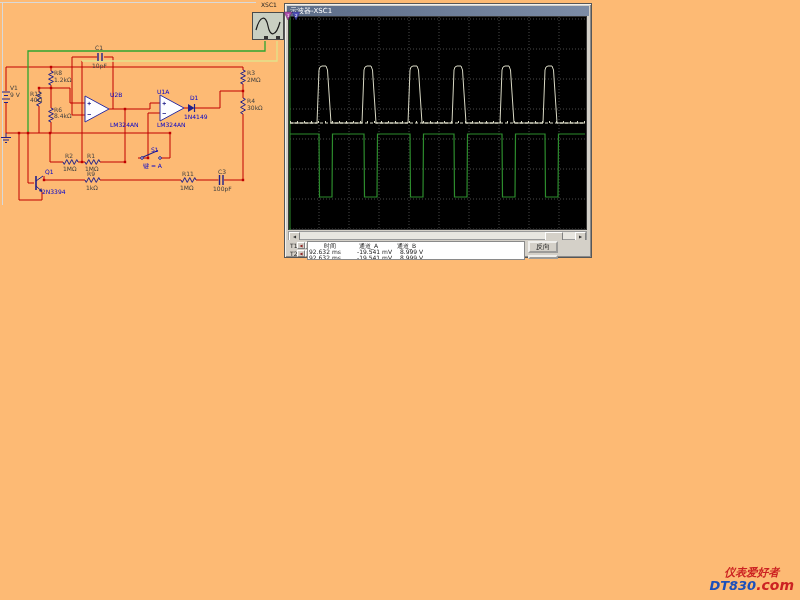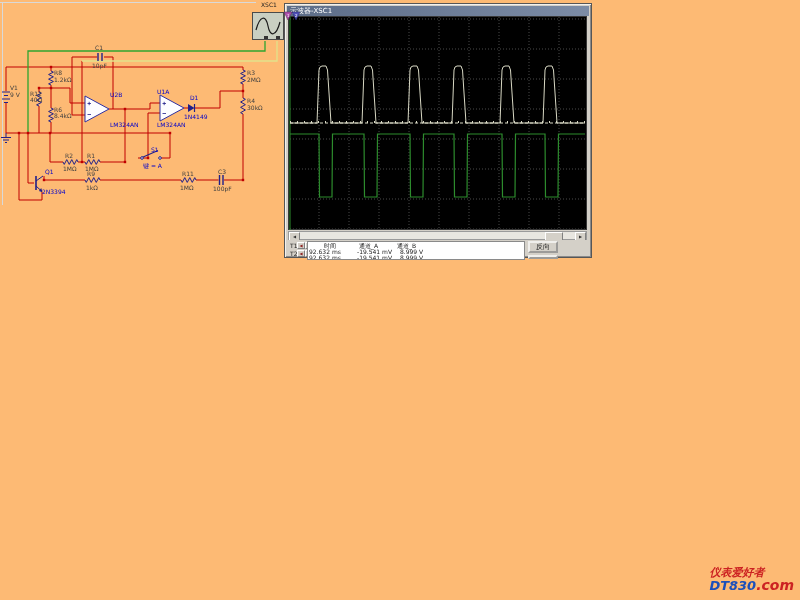--- a/index.html
+++ b/index.html
@@ -42,21 +42,21 @@
     box-sizing:border-box;font-size:4px;line-height:5px;text-align:center;color:#8b1a1a;}
   #meas-table{position:absolute;left:19px;top:1px;width:216px;height:17px;background:#fff;
     border:1px solid #8a8a8a;overflow:hidden;}
   .mhdr,.mval{position:absolute;font-size:6px;color:#222;white-space:nowrap;}
   #invert-btn{position:absolute;left:240px;top:1px;width:30px;height:12px;background:#d4d0c8;
     border:2px outset #f0efec;font-size:7px;line-height:8px;text-align:center;color:#222;padding:0;}
   #btn-sliver{position:absolute;left:240px;top:15px;width:30px;height:4px;background:#d4d0c8;
     border:2px outset #f0efec;box-sizing:border-box;}
 
   
-  #watermark{position:absolute;right:6px;bottom:8px;text-align:left;line-height:1.0;}
+  #watermark{position:absolute;right:6px;bottom:8px;text-align:center;line-height:1.0;}
   #wm1{font-family:"DejaVu Serif",serif;font-style:italic;font-weight:bold;
        font-size:11px;color:#cc2222;}
   #wm2{font-style:italic;font-weight:bold;font-size:13px;color:#1b4fbb;}
   #wm2 .tld{font-size:14px;color:#cc2222;}
 </style>
 </head>
 <body>
 
 <div id="stage">
 

